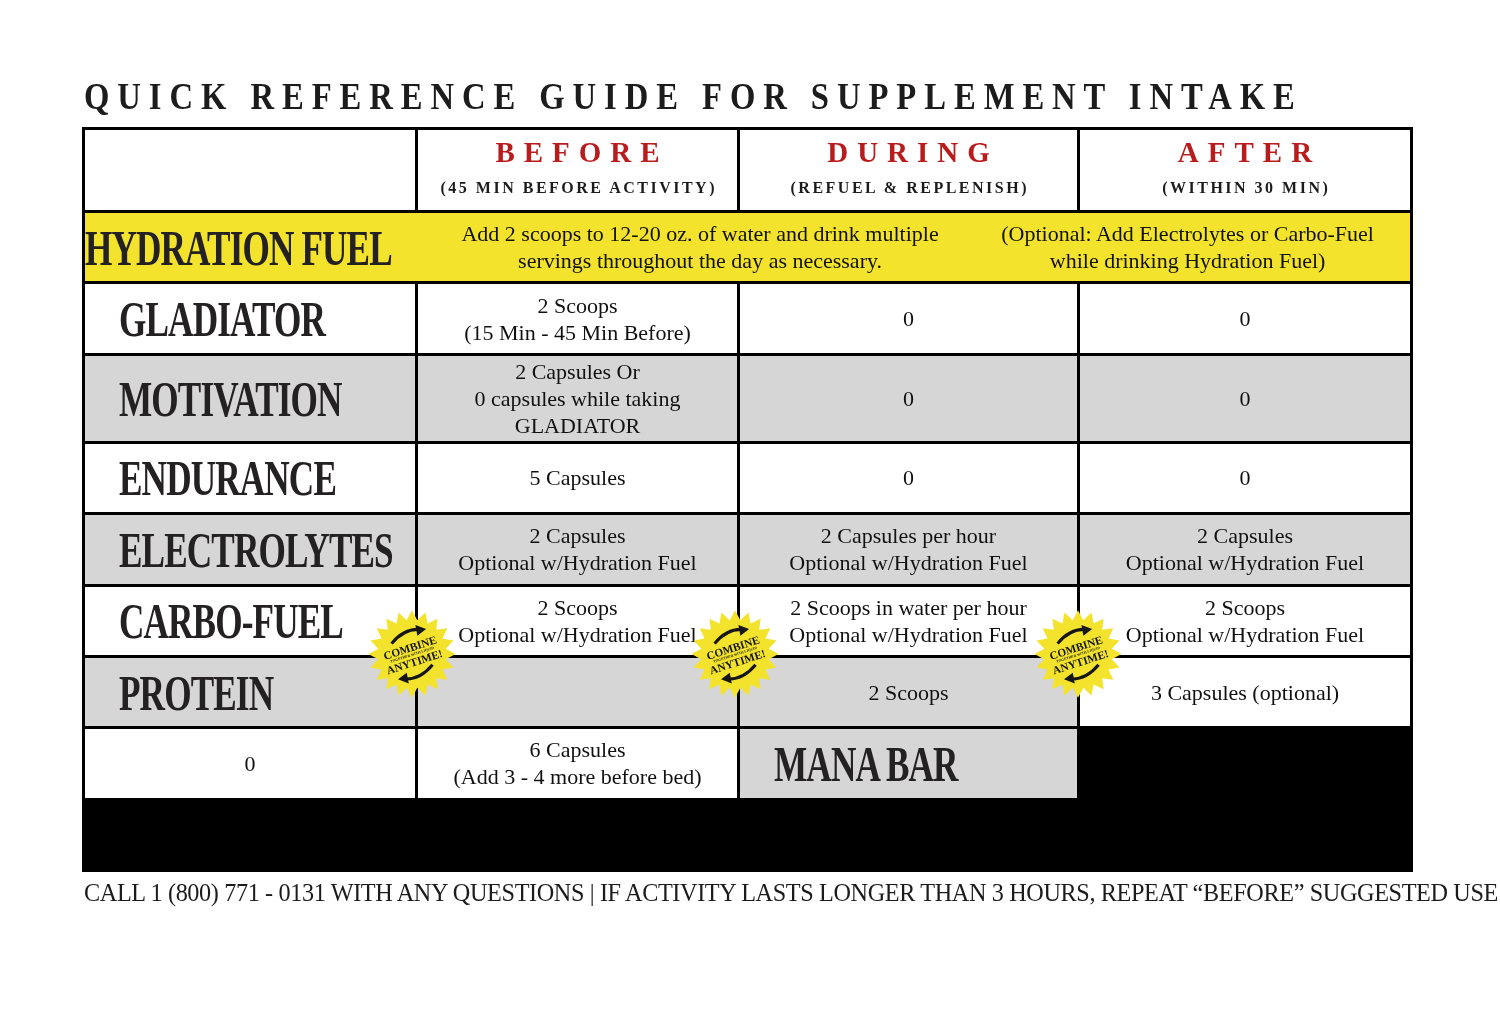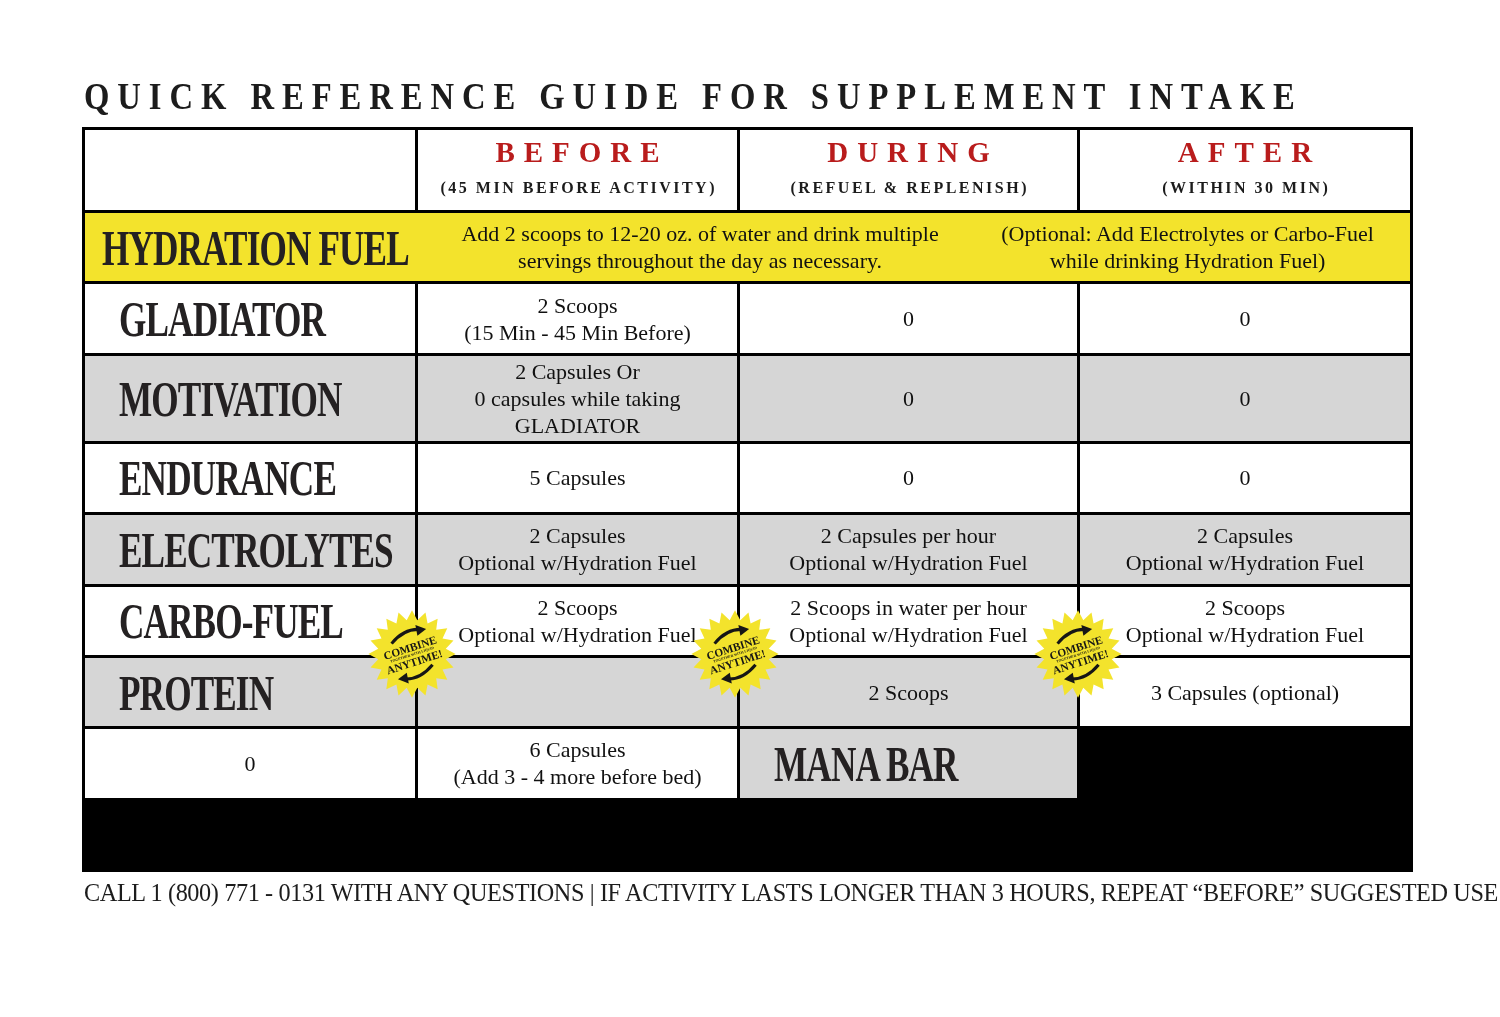--- a/index.html
+++ b/index.html
@@ -39,21 +39,21 @@
   .c.lab { align-items:flex-start; text-align:left; padding-left:34px; }
   .rowlabel {
     font-weight:bold; font-size:40px; color:#242122;
     letter-spacing:-1px; white-space:nowrap;
     transform:scale(0.88,1.28); transform-origin:left center;
   }
   .hd .hname { font-size:29px; font-weight:bold; letter-spacing:9px; color:#b91c1c; text-indent:9px; }
   .hd .hsub  { font-size:16px; font-weight:bold; letter-spacing:2.5px; color:#1c1c1c; margin-top:8px; text-indent:2.5px; }
   .yellow { background:#f3e32c !important; }
   .full { grid-column:1 / -1; flex-direction:row; padding:0; }
-  .full .ylab { width:330px; flex:none; display:flex; align-items:flex-start; padding-left:17px; }
+  .full .ylab { width:330px; flex:none; display:flex; align-items:flex-start; }
   .full .ynote { flex:1; display:flex; flex-direction:row; justify-content:center; text-align:center; padding:0 10px; }
   .span3 { grid-column:2 / -1; }
   .footer {
     position:absolute; left:84px; top:878px; width:1360px;
     font-size:25px; color:#1c1c1c; white-space:nowrap;
     letter-spacing:-0.4px; transform:scale(0.97,1.05); transform-origin:left top;
   }
   .badge { position:absolute; width:90px; height:90px; }
   .badge svg { width:100%; height:100%; overflow:visible; }
   .b1 { left:367px; top:609px; }

